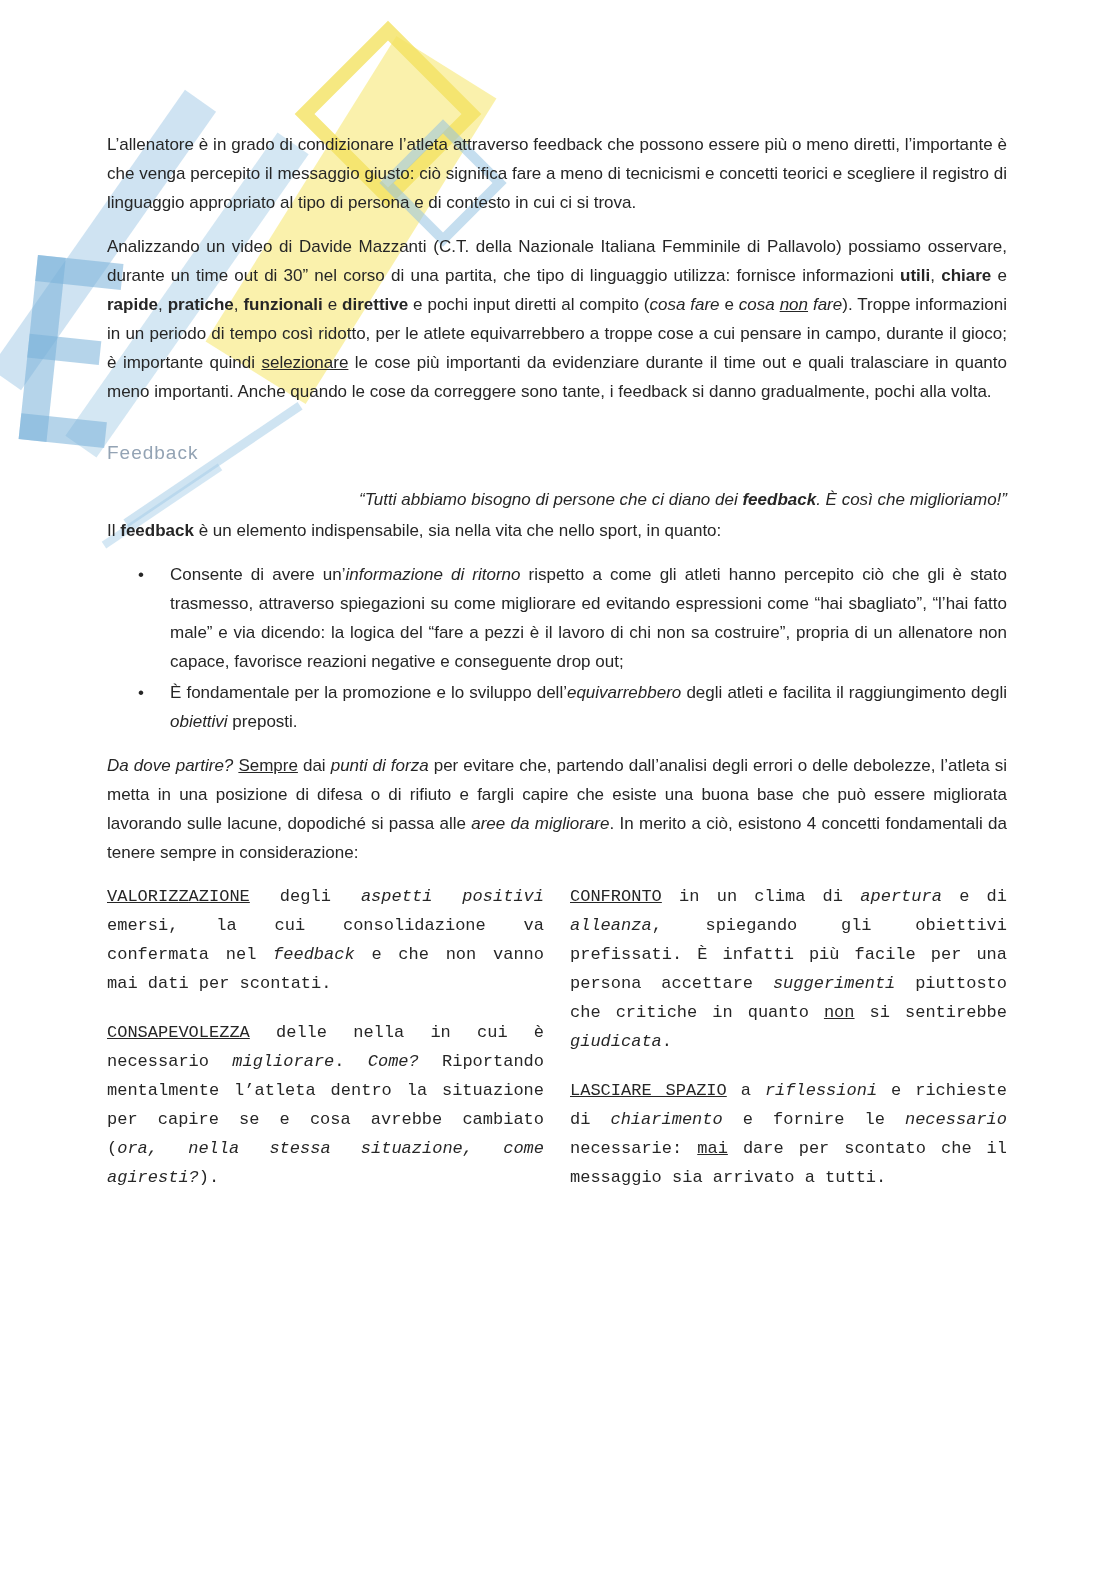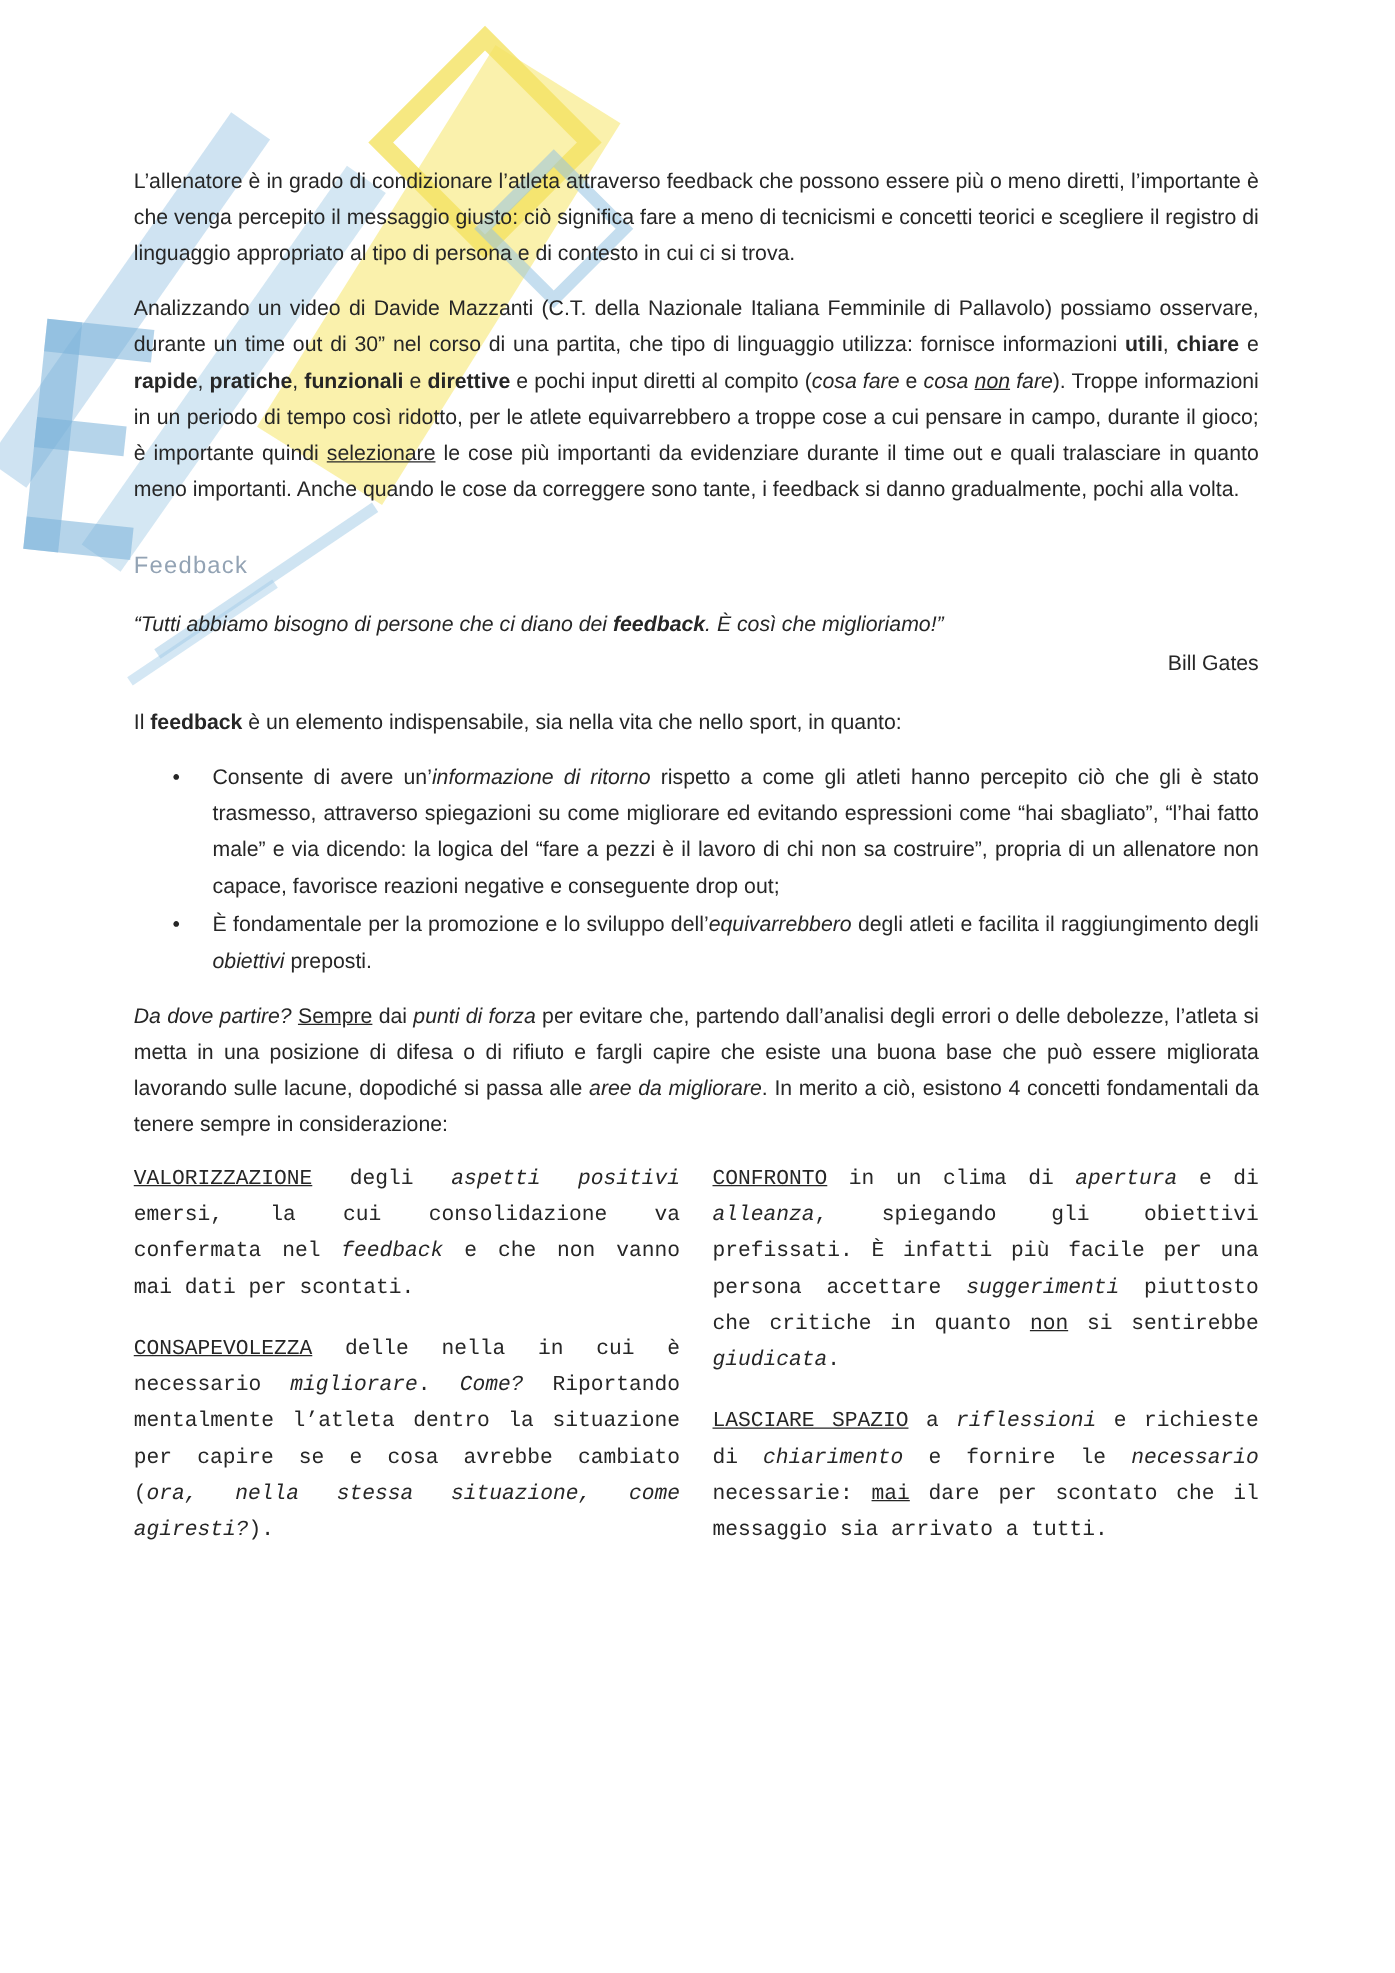--- a/index.html
+++ b/index.html
@@ -22,21 +22,21 @@
   .wm-e .h1{left:0;top:0;width:86px;height:26px;}
   .wm-e .h2{left:0;top:79px;width:72px;height:24px;}
   .wm-e .h3{left:0;bottom:0;width:86px;height:26px;}
   .wm-script-1{left:108px;top:430px;width:210px;height:9px;background:rgba(160,202,230,0.5);transform:rotate(-34deg);}
   .wm-script-2{left:92px;top:472px;width:140px;height:8px;background:rgba(160,202,230,0.45);transform:rotate(-34deg);}
   
   .content{position:relative;z-index:2;padding:130px 109px 0 107px;font-size:17px;line-height:29px;}
   .para{margin:0 0 15px 0;}
   .j{text-align:justify;}
   .section-heading{margin:32px 0 18px 0;font-size:19px;font-weight:400;color:#93a3b4;letter-spacing:1px;}
-  .quote{margin:0 0 2px 0;}
+  .quote{margin:0 0 2px 0;text-align:right;}
   .quote-attr{margin:0 0 18px 0;text-align:right;}
   .bullets{list-style:none;margin:0 0 15px 0;padding:0 0 0 63px;}
   .bullets li{position:relative;text-align:justify;margin:0 0 2px 0;}
   .bullets li::before{content:"\2022";position:absolute;left:-32px;top:0;}
   .columns{display:flex;gap:26px;margin-top:0;font-family:Liberation Mono, monospace;}
   .col{flex:1;min-width:0;}
   .col .para{margin-bottom:20px;}
   
   .s-b{font-weight:bold;}
   .s-i{font-style:italic;}
@@ -65,21 +65,20 @@
 
   <div class="content">
 
     <p class="para j"><span>L’allenatore è in grado di condizionare l’atleta attraverso feedback che possono essere più o meno diretti, l’importante è che venga percepito il messaggio giusto: ciò significa fare a meno di tecnicismi e concetti teorici e scegliere il registro di linguaggio appropriato al tipo di persona e di contesto in cui ci si trova.</span></p>
 
     <p class="para j"><span>Analizzando un video di Davide Mazzanti (C.T. della Nazionale Italiana Femminile di Pallavolo) possiamo osservare, durante un time out di 30” nel corso di una partita, che tipo di linguaggio utilizza: fornisce informazioni </span><span class="s-b">utili</span><span>, </span><span class="s-b">chiare</span><span> e </span><span class="s-b">rapide</span><span>, </span><span class="s-b">pratiche</span><span>, </span><span class="s-b">funzionali</span><span> e </span><span class="s-b">direttive</span><span> e pochi input diretti al compito (</span><span class="s-i">cosa fare</span><span> e </span><span class="s-i">cosa </span><span class="s-i s-u">non</span><span class="s-i"> fare</span><span>). Troppe informazioni in un periodo di tempo così ridotto, per le atlete equivarrebbero a troppe cose a cui pensare in campo, durante il gioco; è importante quindi </span><span class="s-u">selezionare</span><span> le cose più importanti da evidenziare durante il time out e quali tralasciare in quanto meno importanti. Anche quando le cose da correggere sono tante, i feedback si danno gradualmente, pochi alla volta.</span></p>
 
     <h2 class="section-heading">Feedback</h2>
 
     <p class="quote"><span class="s-i">“Tutti abbiamo bisogno di persone che ci diano dei </span><span class="s-b s-i">feedback</span><span class="s-i">. È così che miglioriamo!”</span></p>
-    <p class="quote-attr">Bill Gates</p>
 
     <p class="para"><span>Il </span><span class="s-b">feedback</span><span> è un elemento indispensabile, sia nella vita che nello sport, in quanto:</span></p>
 
     <ul class="bullets">
       <li><span>Consente di avere un’</span><span class="s-i">informazione di ritorno</span><span> rispetto a come gli atleti hanno percepito ciò che gli è stato trasmesso, attraverso spiegazioni su come migliorare ed evitando espressioni come “hai sbagliato”, “l’hai fatto male” e via dicendo: la logica del “fare a pezzi è il lavoro di chi non sa costruire”, propria di un allenatore non capace, favorisce reazioni negative e conseguente drop out;</span></li>
       <li><span>È fondamentale per la promozione e lo sviluppo dell’</span><span class="s-i">equivarrebbero</span><span> degli atleti e facilita il raggiungimento degli </span><span class="s-i">obiettivi</span><span> preposti.</span></li>
     </ul>
 
     <p class="para j"><span class="s-i">Da dove partire?</span><span> </span><span class="s-u">Sempre</span><span> dai </span><span class="s-i">punti di forza</span><span> per evitare che, partendo dall’analisi degli errori o delle debolezze, l’atleta si metta in una posizione di difesa o di rifiuto e fargli capire che esiste una buona base che può essere migliorata lavorando sulle lacune, dopodiché si passa alle </span><span class="s-i">aree da migliorare</span><span>. In merito a ciò, esistono 4 concetti fondamentali da tenere sempre in considerazione:</span></p>
 

